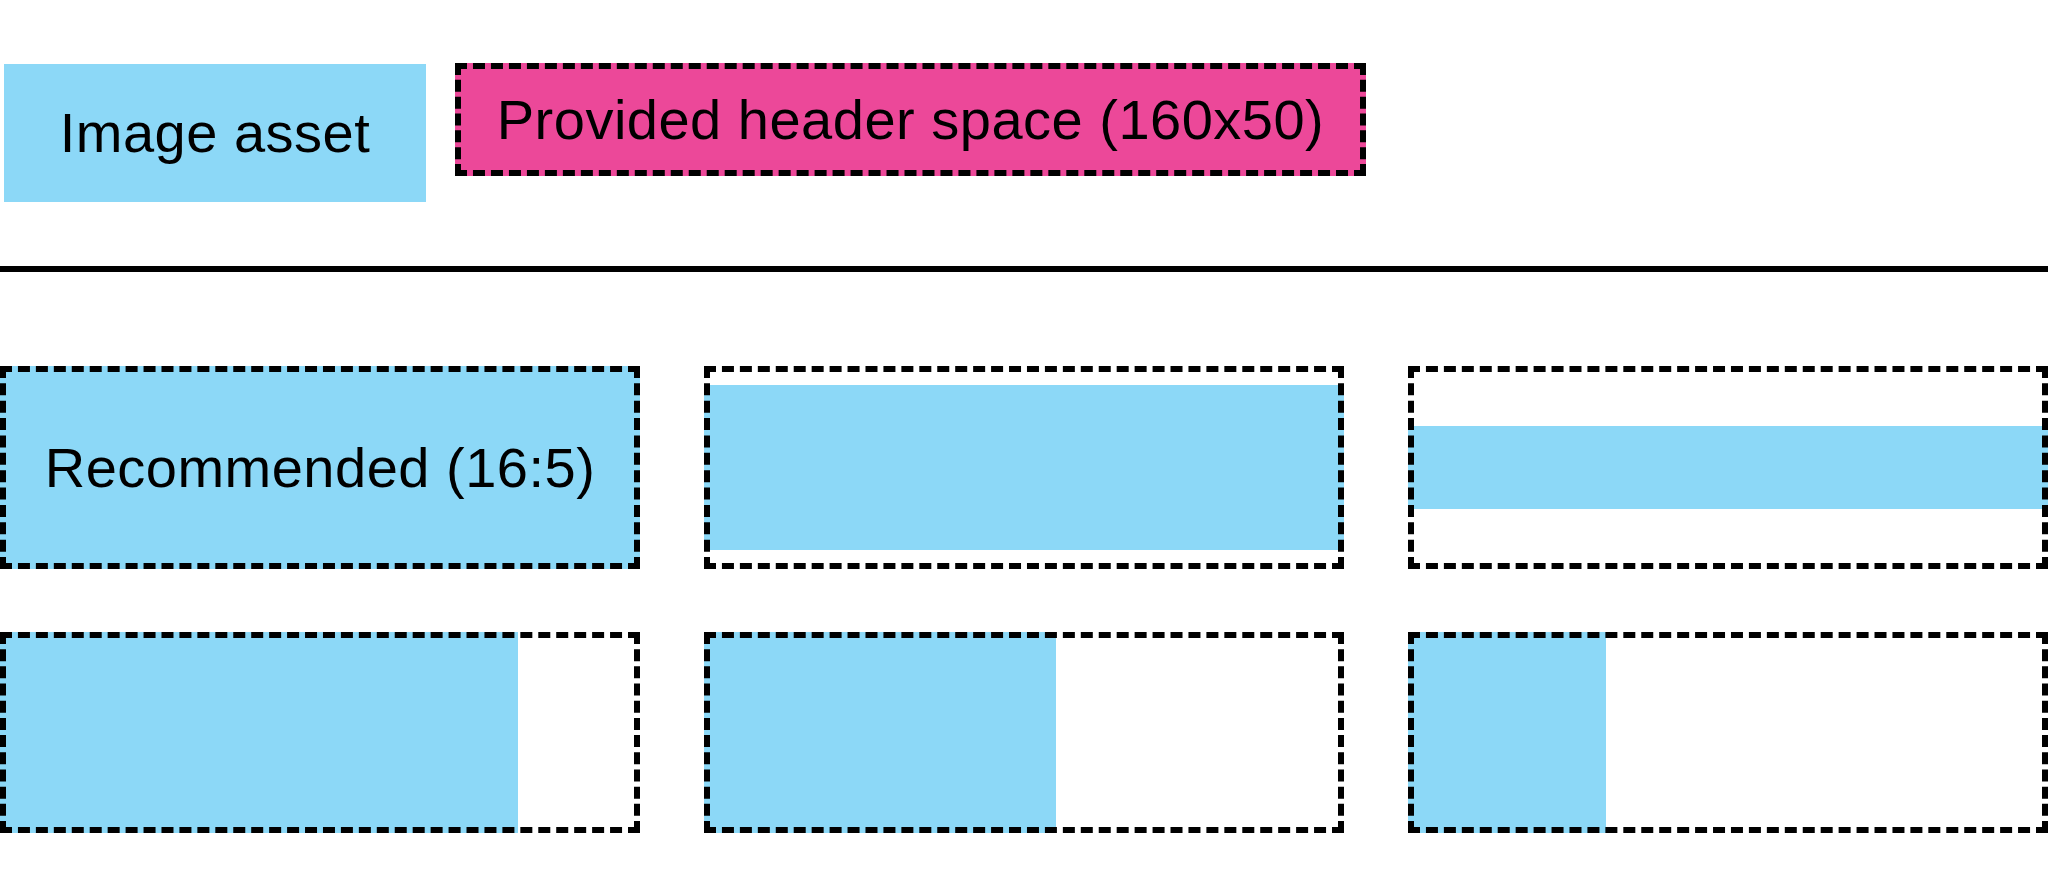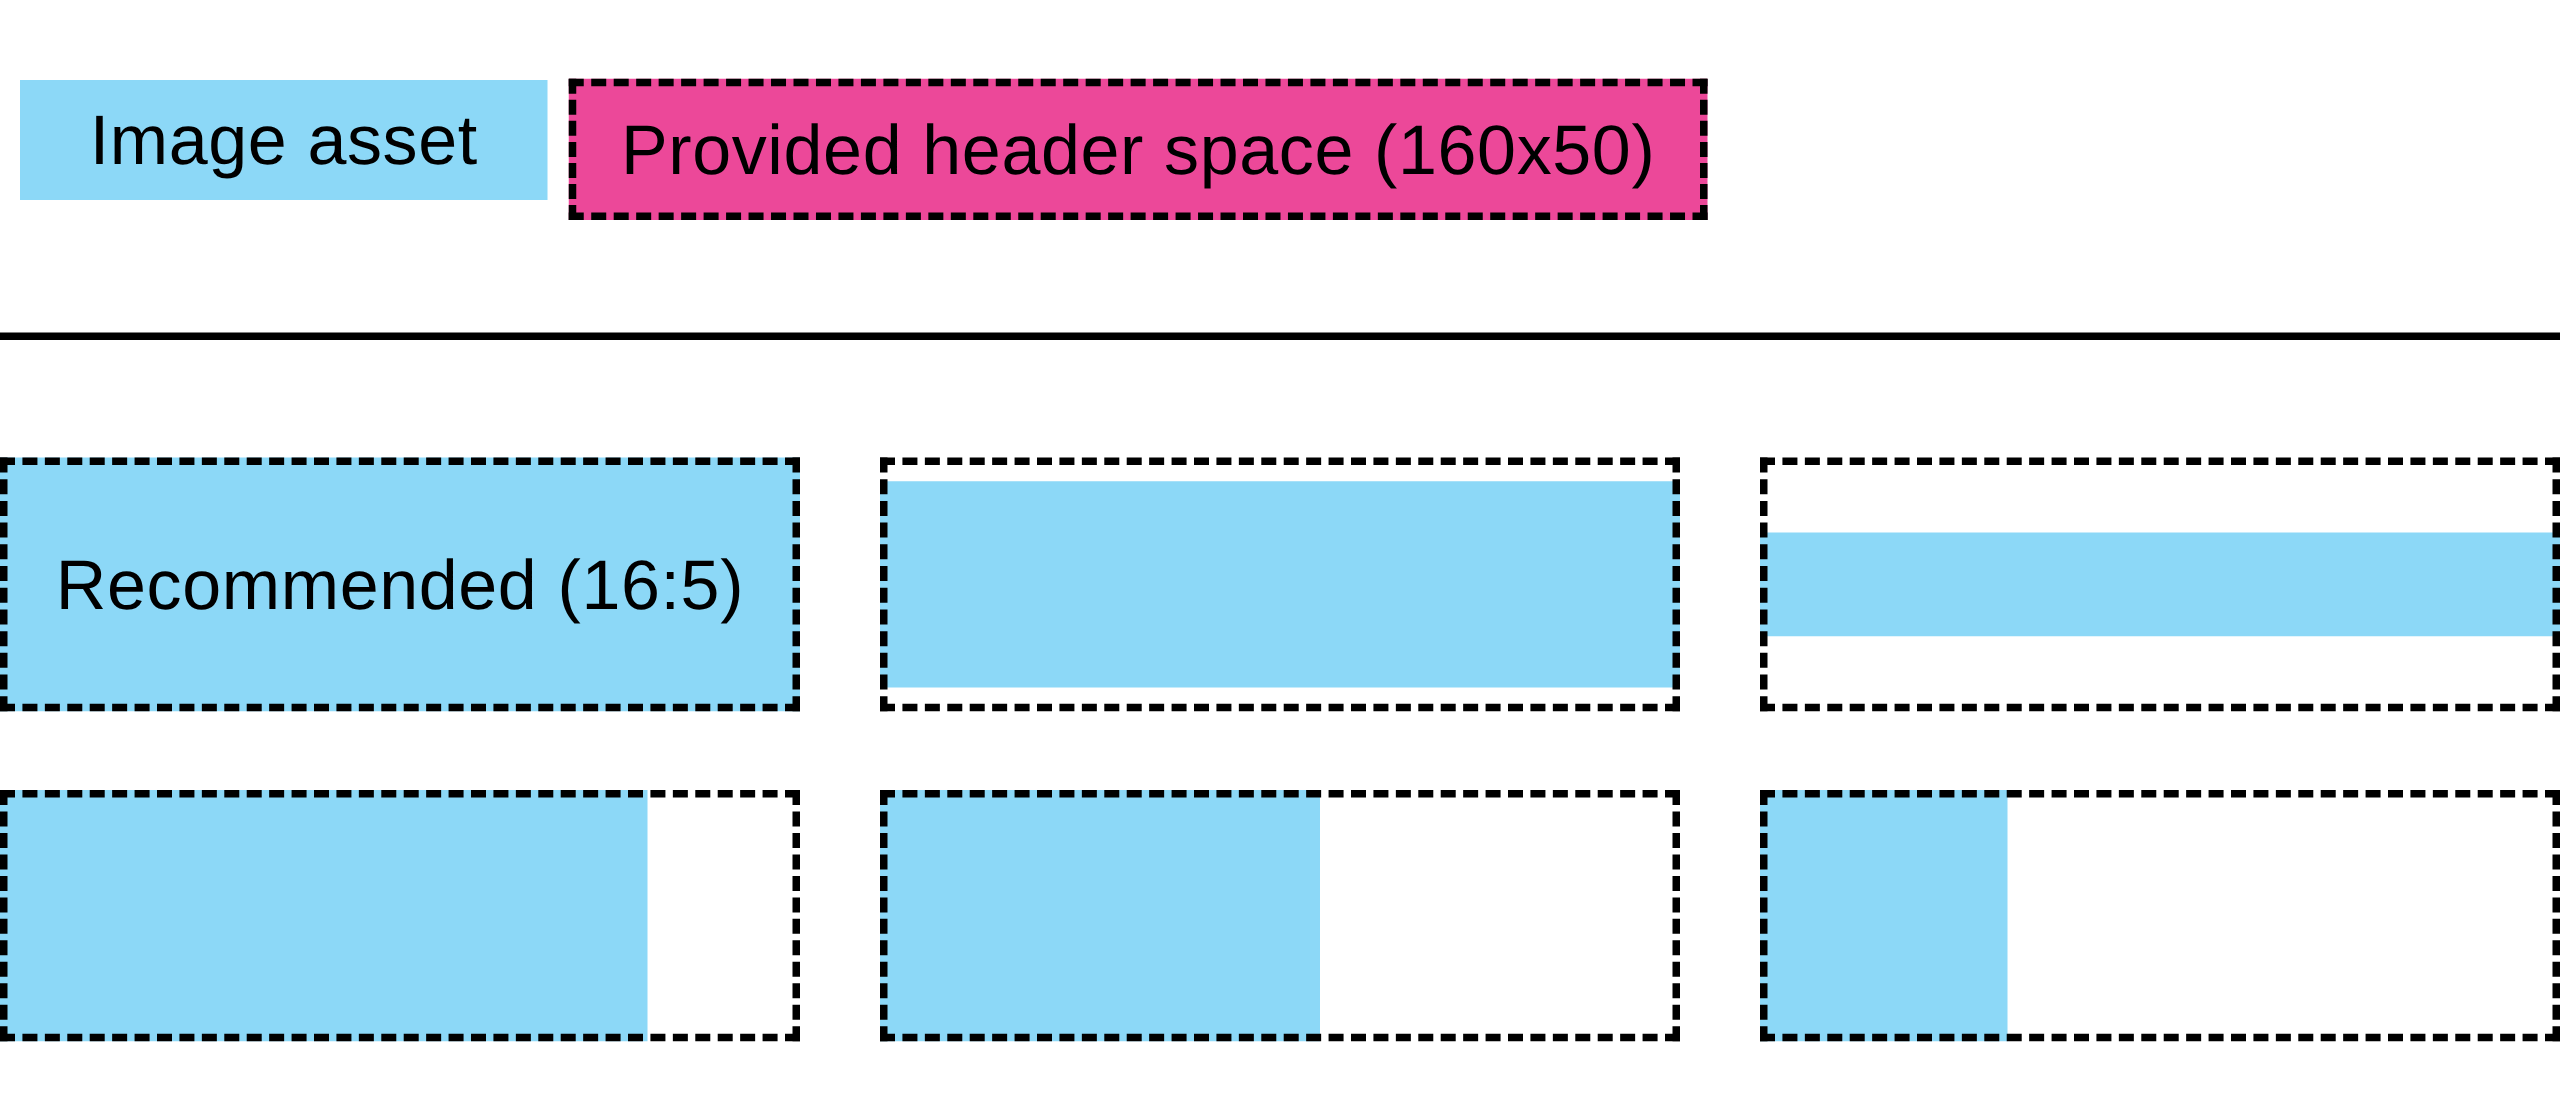--- a/index.html
+++ b/index.html
@@ -18,24 +18,24 @@
   .label {
     font-size: 56px;
     line-height: 1;
     color: #000000;
     white-space: nowrap;
     letter-spacing: 0.5px;
   }
   
   .legend-swatch {
     position: absolute;
-    left: 16px;
+    left: 4px;
     top: 64px;
     width: 422px;
-    height: 96px;
+    height: 138px;
     display: flex;
     align-items: center;
     justify-content: center;
   }
   .legend-dashed {
     position: absolute;
     left: 455px;
     top: 63px;
     width: 911px;
     height: 113px;

